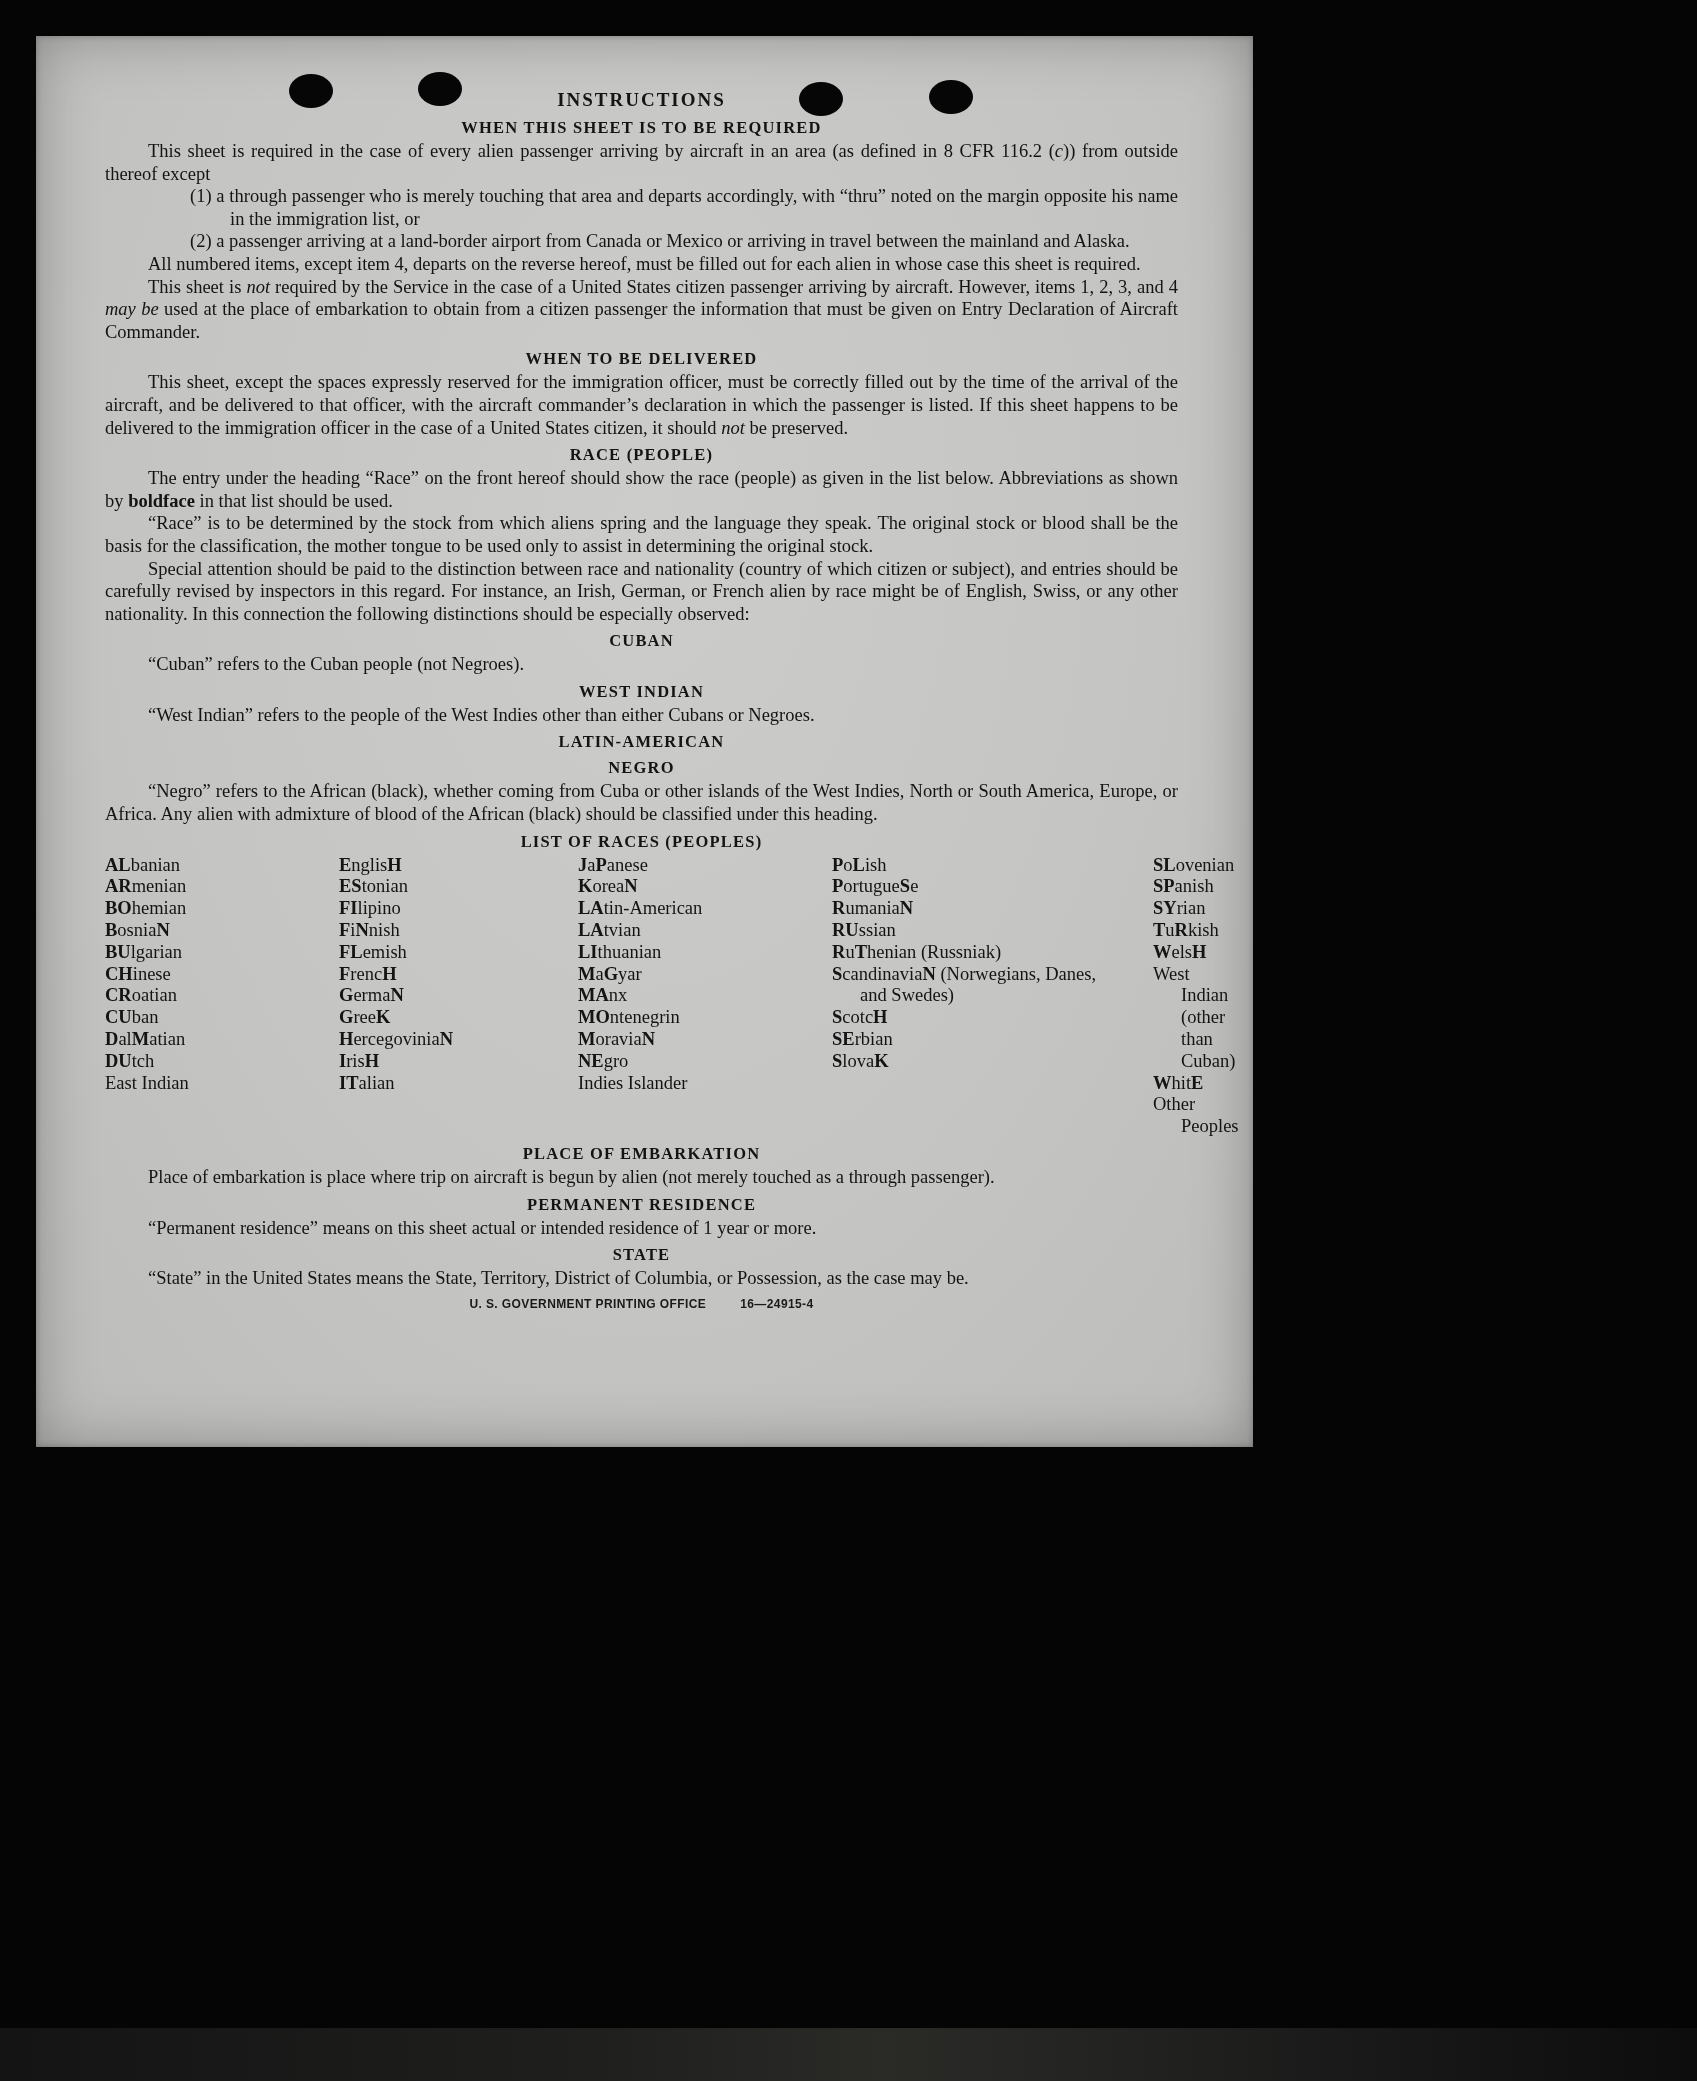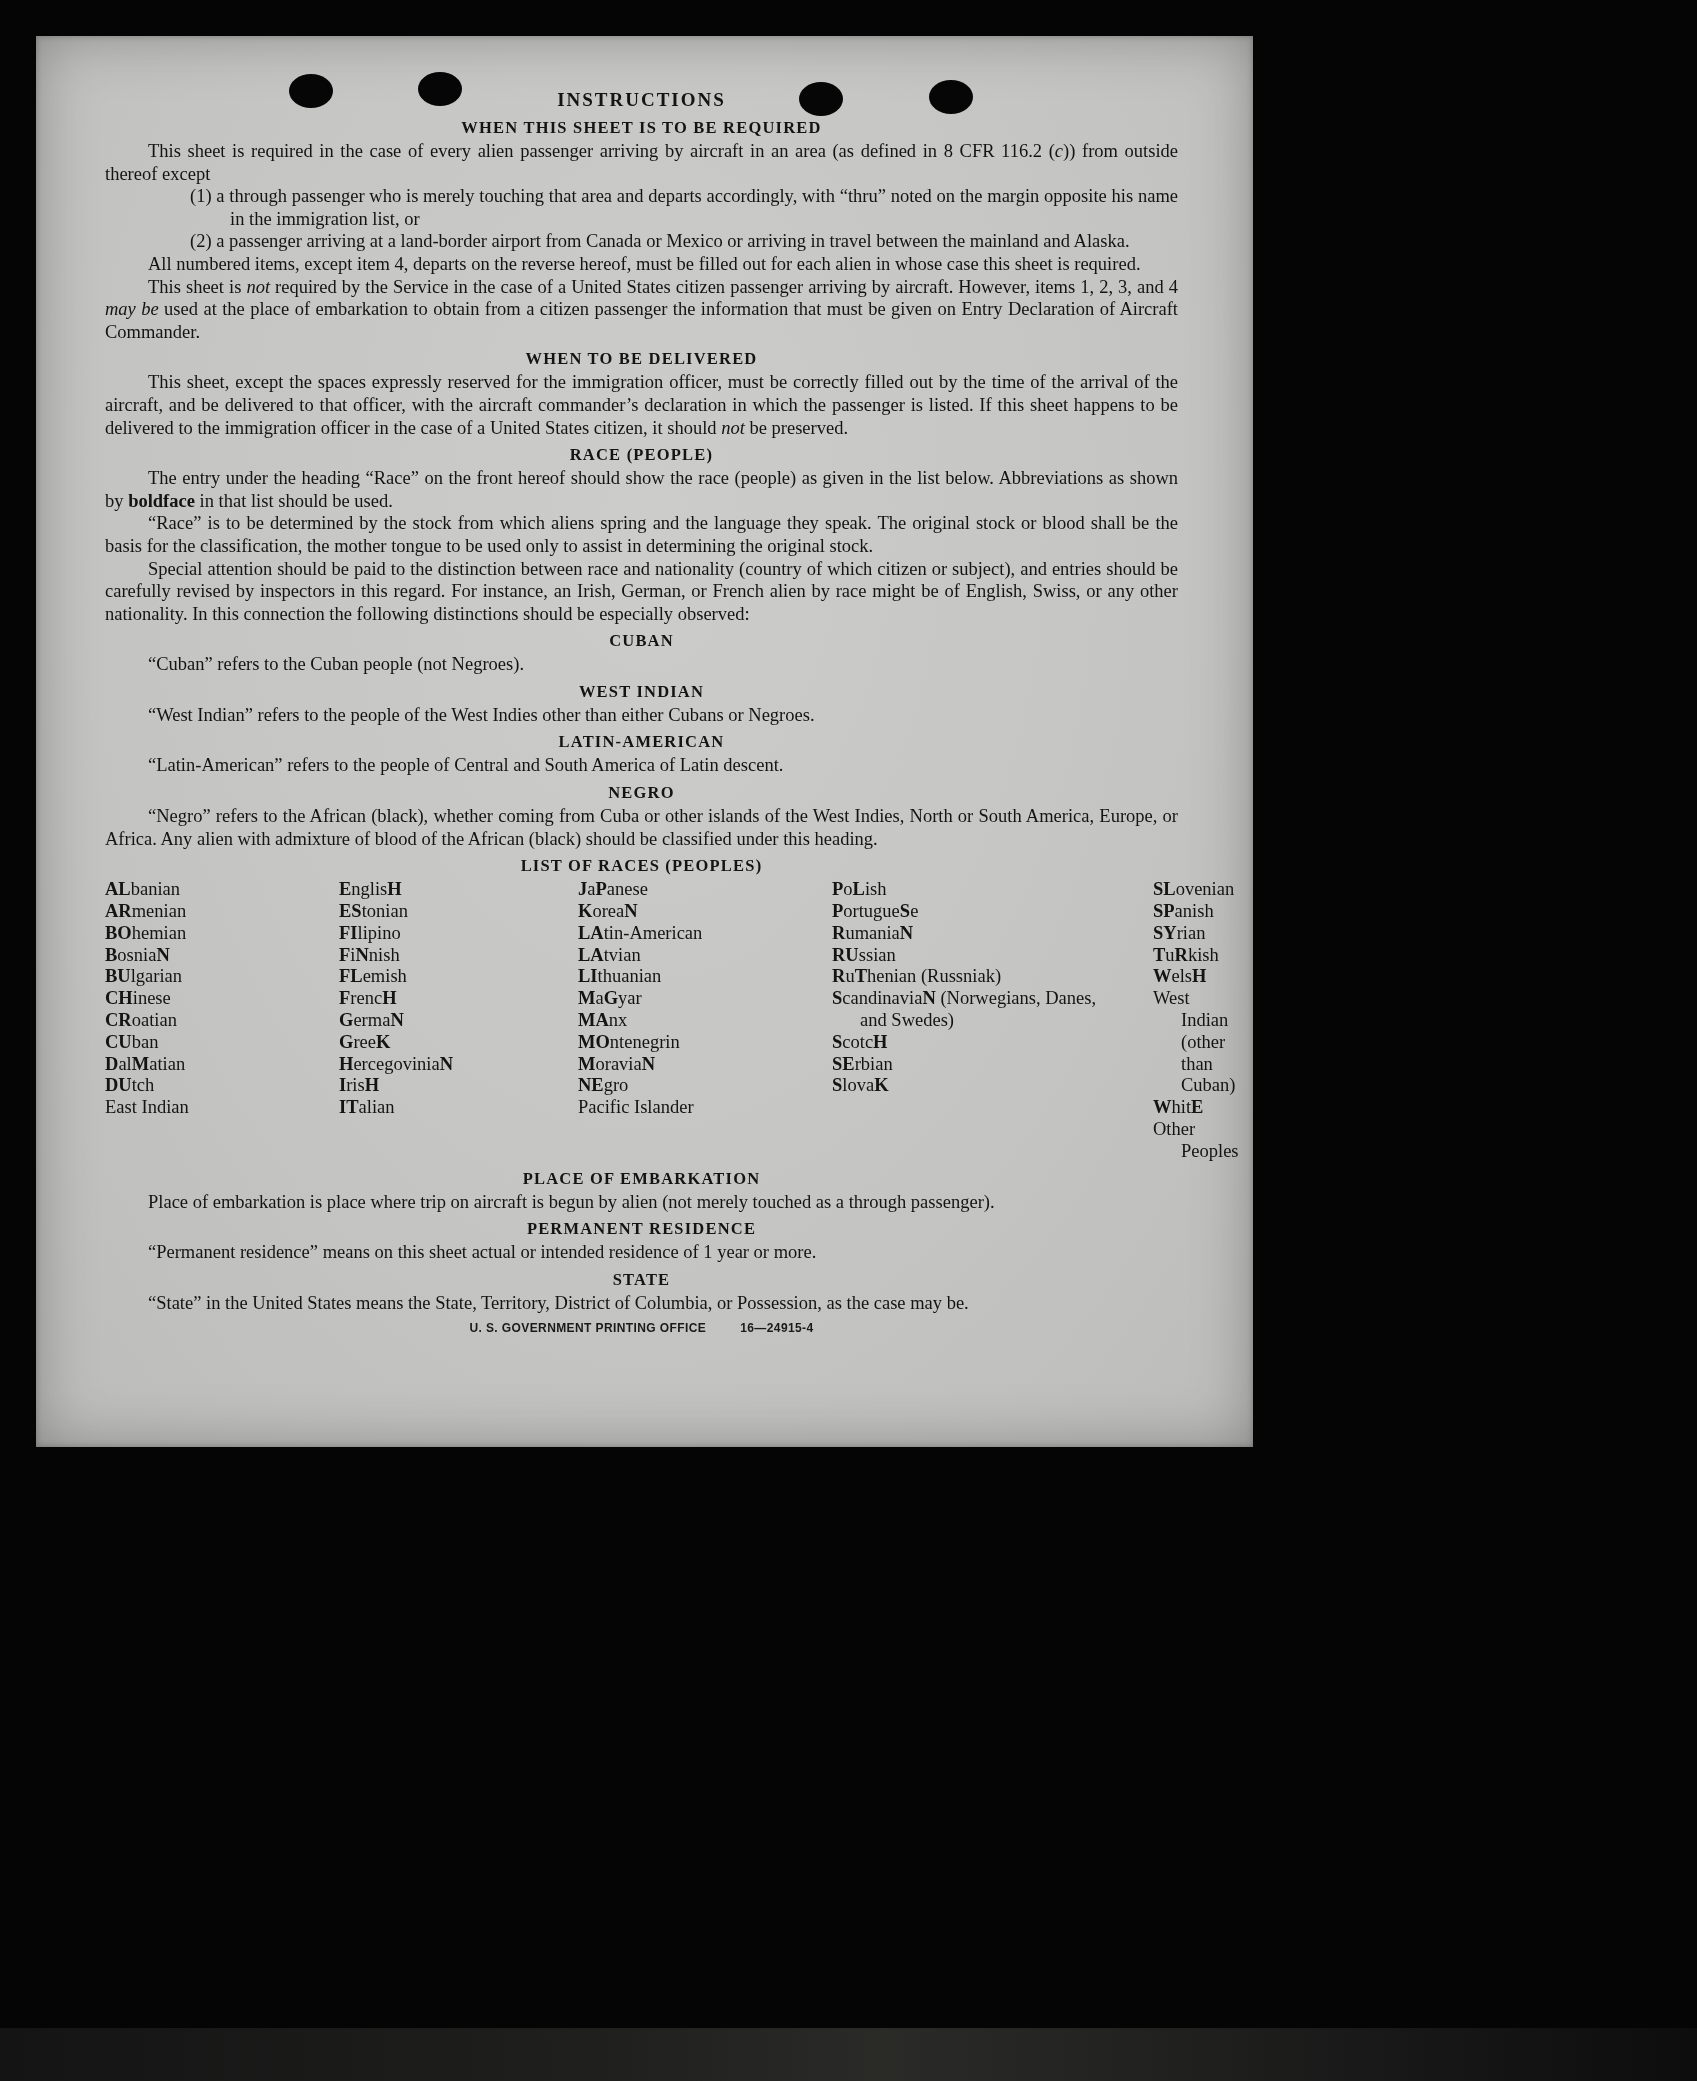--- a/index.html
+++ b/index.html
@@ -85,21 +85,20 @@
         <div class="section">
           <div class="sec-heading">CUBAN</div>
           <div class="para">“Cuban” refers to the Cuban people (not Negroes).</div>
         </div>
         <div class="section">
           <div class="sec-heading">WEST INDIAN</div>
           <div class="para">“West Indian” refers to the people of the West Indies other than either Cubans or Negroes.</div>
         </div>
         <div class="section">
           <div class="sec-heading">LATIN-AMERICAN</div>
-          <div class="para">“Latin-American” refers to the people of Central and South America of Latin descent.</div>
         </div>
         <div class="section">
           <div class="sec-heading">NEGRO</div>
           <div class="para">“Negro” refers to the African (black), whether coming from Cuba or other islands of the West Indies, North or South America, Europe, or Africa.  Any alien with admixture of blood of the African (black) should be classified under this heading.</div>
         </div>
         <div class="section">
           <div class="sec-heading">LIST OF RACES (PEOPLES)</div>
           <div class="races">
             <div class="race-col">
               <div class="race"><b>AL</b>banian</div>
@@ -131,21 +130,21 @@
               <div class="race"><b>J</b>a<b>P</b>anese</div>
               <div class="race"><b>K</b>orea<b>N</b></div>
               <div class="race"><b>LA</b>tin-American</div>
               <div class="race"><b>LA</b>tvian</div>
               <div class="race"><b>LI</b>thuanian</div>
               <div class="race"><b>M</b>a<b>G</b>yar</div>
               <div class="race"><b>MA</b>nx</div>
               <div class="race"><b>MO</b>ntenegrin</div>
               <div class="race"><b>M</b>oravia<b>N</b></div>
               <div class="race"><b>NE</b>gro</div>
-              <div class="race">Pacific Islander</div>
+              <div class="race">Indies Islander</div>
             </div>
             <div class="race-col">
               <div class="race"><b>P</b>o<b>L</b>ish</div>
               <div class="race"><b>P</b>ortugue<b>S</b>e</div>
               <div class="race"><b>R</b>umania<b>N</b></div>
               <div class="race"><b>RU</b>ssian</div>
               <div class="race"><b>R</b>u<b>T</b>henian (Russniak)</div>
               <div class="race"><b>S</b>candinavia<b>N</b> (Norwegians, Danes, and Swedes)</div>
               <div class="race"><b>S</b>cotc<b>H</b></div>
               <div class="race"><b>SE</b>rbian</div>

